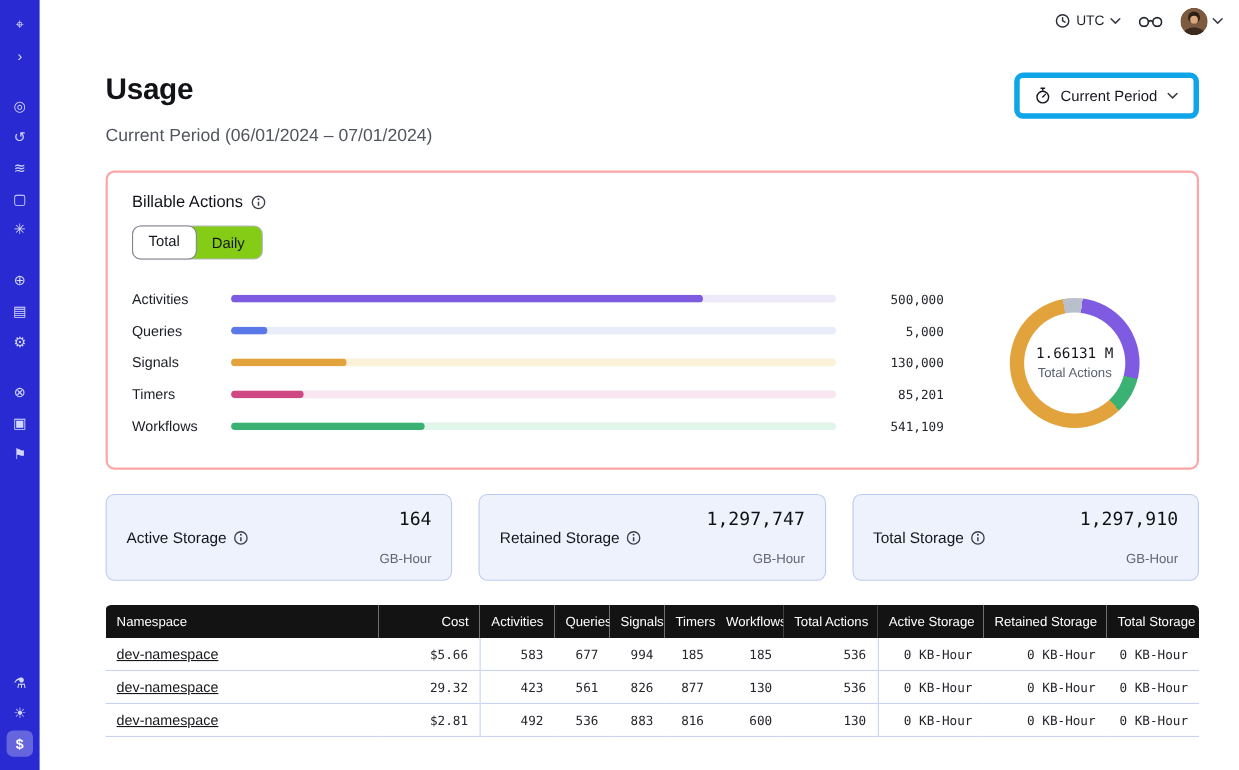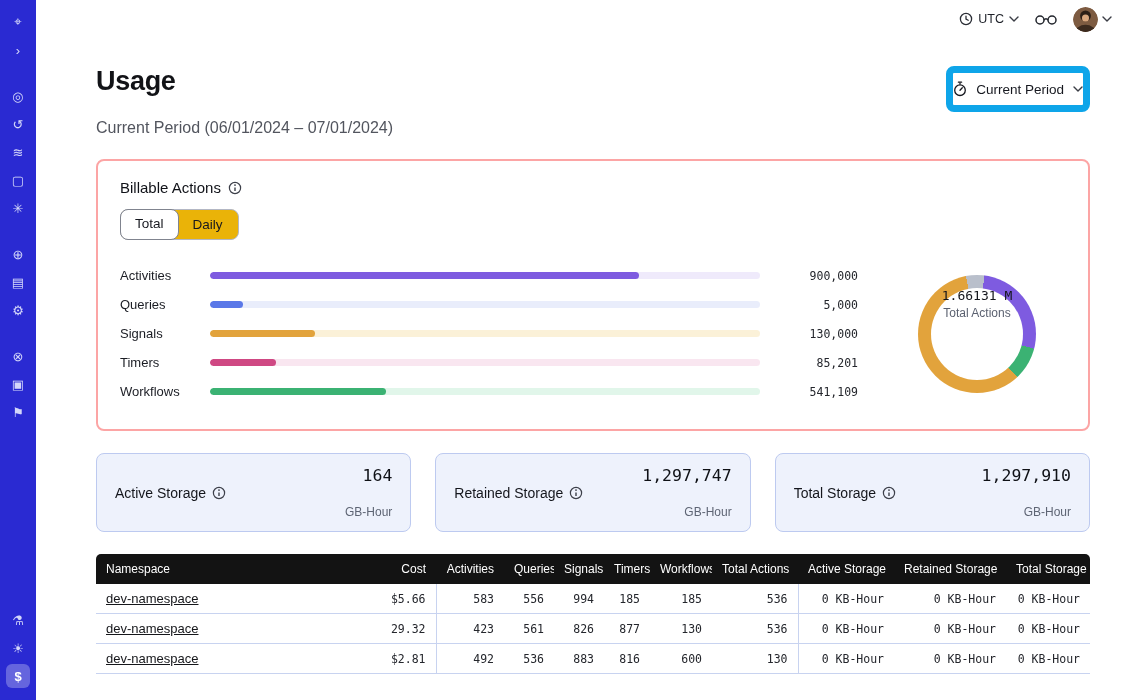--- a/index.html
+++ b/index.html
@@ -24,44 +24,44 @@
   .chev{width:10px;height:6px;color:#3a3d45;}
   .glasses-btn{display:flex;align-items:center;cursor:pointer;color:#22252c;}
   .avatar-wrap{display:flex;align-items:center;gap:4px;cursor:pointer;}
   .avatar{width:25px;height:25px;border-radius:50%;overflow:hidden;display:block;}
 
   
   .main{position:absolute;left:36px;top:38px;right:0;bottom:0;padding:28px 36px 0 60px;box-sizing:border-box;background:#fff;}
   .title-row{display:flex;justify-content:space-between;align-items:flex-start;}
   h1.page-title{margin:0;font-size:27px;font-weight:600;color:#121317;letter-spacing:-.3px;}
   .subtitle{margin-top:7px;font-size:16px;color:#52555e;}
-  .period-btn{display:flex;align-items:center;gap:9px;border:7px solid #0ea5e9;border-radius:8px;
-    background:#fff;padding:8px 0;font-size:13.5px;color:#16181f;cursor:pointer;font-family:inherit;}
+  .period-btn{display:flex;align-items:center;gap:9px;border:5px solid #0ea5e9;border-radius:8px;
+    background:#fff;padding:8px 14px;font-size:13.5px;color:#16181f;cursor:pointer;font-family:inherit;}
 
   .banner{margin-top:18px;background:#E4EBFB;border:1px solid #9AAEE9;border-radius:6px;
     padding:13px 16px;display:flex;align-items:center;gap:9px;font-size:13px;color:#1c2130;}
   .info-svg{width:14px;height:14px;display:block;}
   .info-ic{display:inline-flex;vertical-align:middle;color:#3c3f49;}
 
   
   .card{margin-top:22px;border:2px solid #fca5a5;border-radius:8px;padding:18px 22px 16px;box-sizing:border-box;}
   .card-title{font-size:15px;color:#101218;display:flex;align-items:center;gap:7px;font-weight:400;}
-  .tabs{display:inline-flex;border:1px solid #B3B7C4;border-radius:8px;margin-top:13px;background:#eab308;}
+  .tabs{display:inline-flex;border:1px solid #B3B7C4;border-radius:8px;margin-top:13px;background:#84cc16;}
   .tab{padding:6px 14px;font-size:13.5px;color:#16181f;cursor:pointer;border:1px solid transparent;border-radius:8px;}
   .tab.active{border-color:#80848f;margin:-1px;background:#fff;}
   .chart-area{display:flex;align-items:center;gap:30px;margin-top:14px;}
   .bars{flex:1;min-width:0;}
   .bar-row{display:flex;align-items:center;gap:14px;margin:14px 0;}
   .bar-label{width:76px;font-size:13px;color:#1b1d24;flex:none;}
   .bar-track{flex:1;height:7px;border-radius:4px;position:relative;overflow:hidden;display:block;}
   .bar-fill{position:absolute;left:0;top:0;height:7px;border-radius:4px;display:block;}
   .bar-value{width:84px;text-align:right;font-family:"DejaVu Sans Mono",monospace;font-size:11.5px;color:#24262c;flex:none;}
   .donut-wrap{width:178px;display:flex;justify-content:center;flex:none;}
   .donut{width:118px;height:118px;border-radius:50%;position:relative;}
-  .donut-hole{position:absolute;inset:13px;background:#fff;border-radius:50%;display:flex;flex-direction:column;align-items:center;gap:3px;}
+  .donut-hole{position:absolute;inset:13px;background:#fff;border-radius:50%;display:flex;flex-direction:column;align-items:center;justify-content:center;gap:3px;}
   .donut-total{font-family:"DejaVu Sans Mono",monospace;font-size:13px;color:#14161c;}
   .donut-sub{font-size:12px;color:#5b6170;}
 
   
   .stats-row{display:flex;gap:24px;margin-top:22px;}
   .stat-card{flex:1;background:#EEF2FC;border:1px solid #BDCAF0;border-radius:8px;padding:12px 18px;
     display:flex;justify-content:space-between;align-items:center;box-sizing:border-box;}
   .stat-label{font-size:14px;color:#14161c;display:inline-flex;align-items:center;gap:6px;}
   .stat-right{text-align:right;display:flex;flex-direction:column;gap:20px;}
   .stat-value{font-family:"DejaVu Sans Mono",monospace;font-size:16.5px;color:#0f1116;}
@@ -178,21 +178,21 @@
         <div class="tab active">Total</div>
         <div class="tab">Daily</div>
       </div>
     <div class="chart-area">
       <div class="bars">
           <div class="bar-row">
             <span class="bar-label">Activities</span>
             <span class="bar-track" style="background:#EFEAFB">
               <span class="bar-fill" style="width:78%;background:#7E5BE0"></span>
             </span>
-            <span class="bar-value">900,000</span>
+            <span class="bar-value">500,000</span>
           </div>
           <div class="bar-row">
             <span class="bar-label">Queries</span>
             <span class="bar-track" style="background:#E9EDFB">
               <span class="bar-fill" style="width:6%;background:#5A78E8"></span>
             </span>
             <span class="bar-value">5,000</span>
           </div>
           <div class="bar-row">
             <span class="bar-label">Signals</span>
@@ -296,21 +296,21 @@
           <th>Active Storage</th>
           <th>Retained Storage</th>
           <th>Total Storage</th>
         </tr>
       </thead>
       <tbody>
         <tr>
           <td class="c-name"><a class="ns-link">dev-namespace</a></td>
           <td class="num">$5.66</td>
           <td class="num sep">583</td>
-          <td class="num">556</td>
+          <td class="num">677</td>
           <td class="num">994</td>
           <td class="num">185</td>
           <td class="num">185</td>
           <td class="num">536</td>
           <td class="num sep">0 KB-Hour</td>
           <td class="num">0 KB-Hour</td>
           <td class="num">0 KB-Hour</td>
         </tr>
         <tr>
           <td class="c-name"><a class="ns-link">dev-namespace</a></td>

